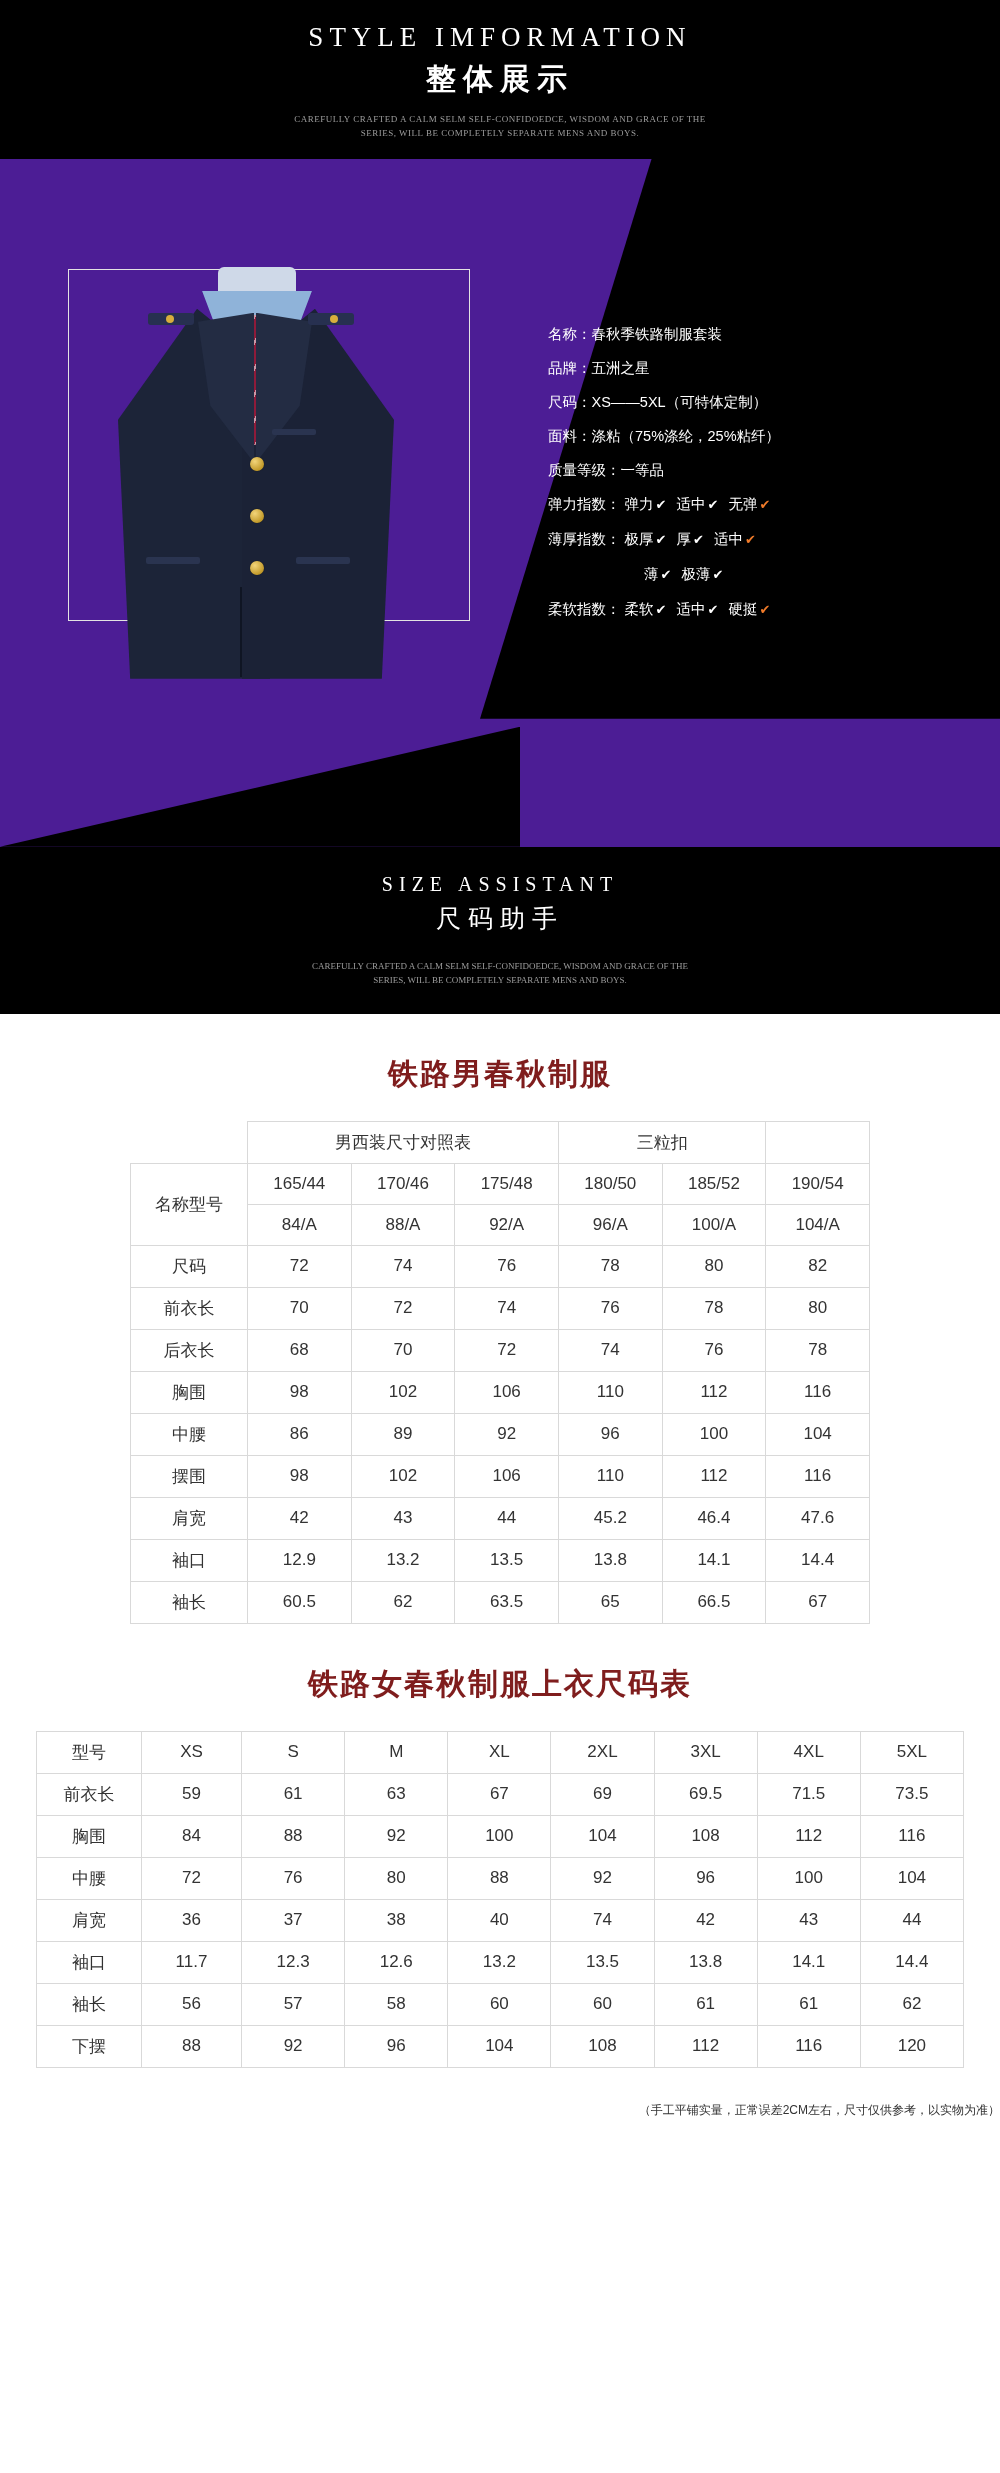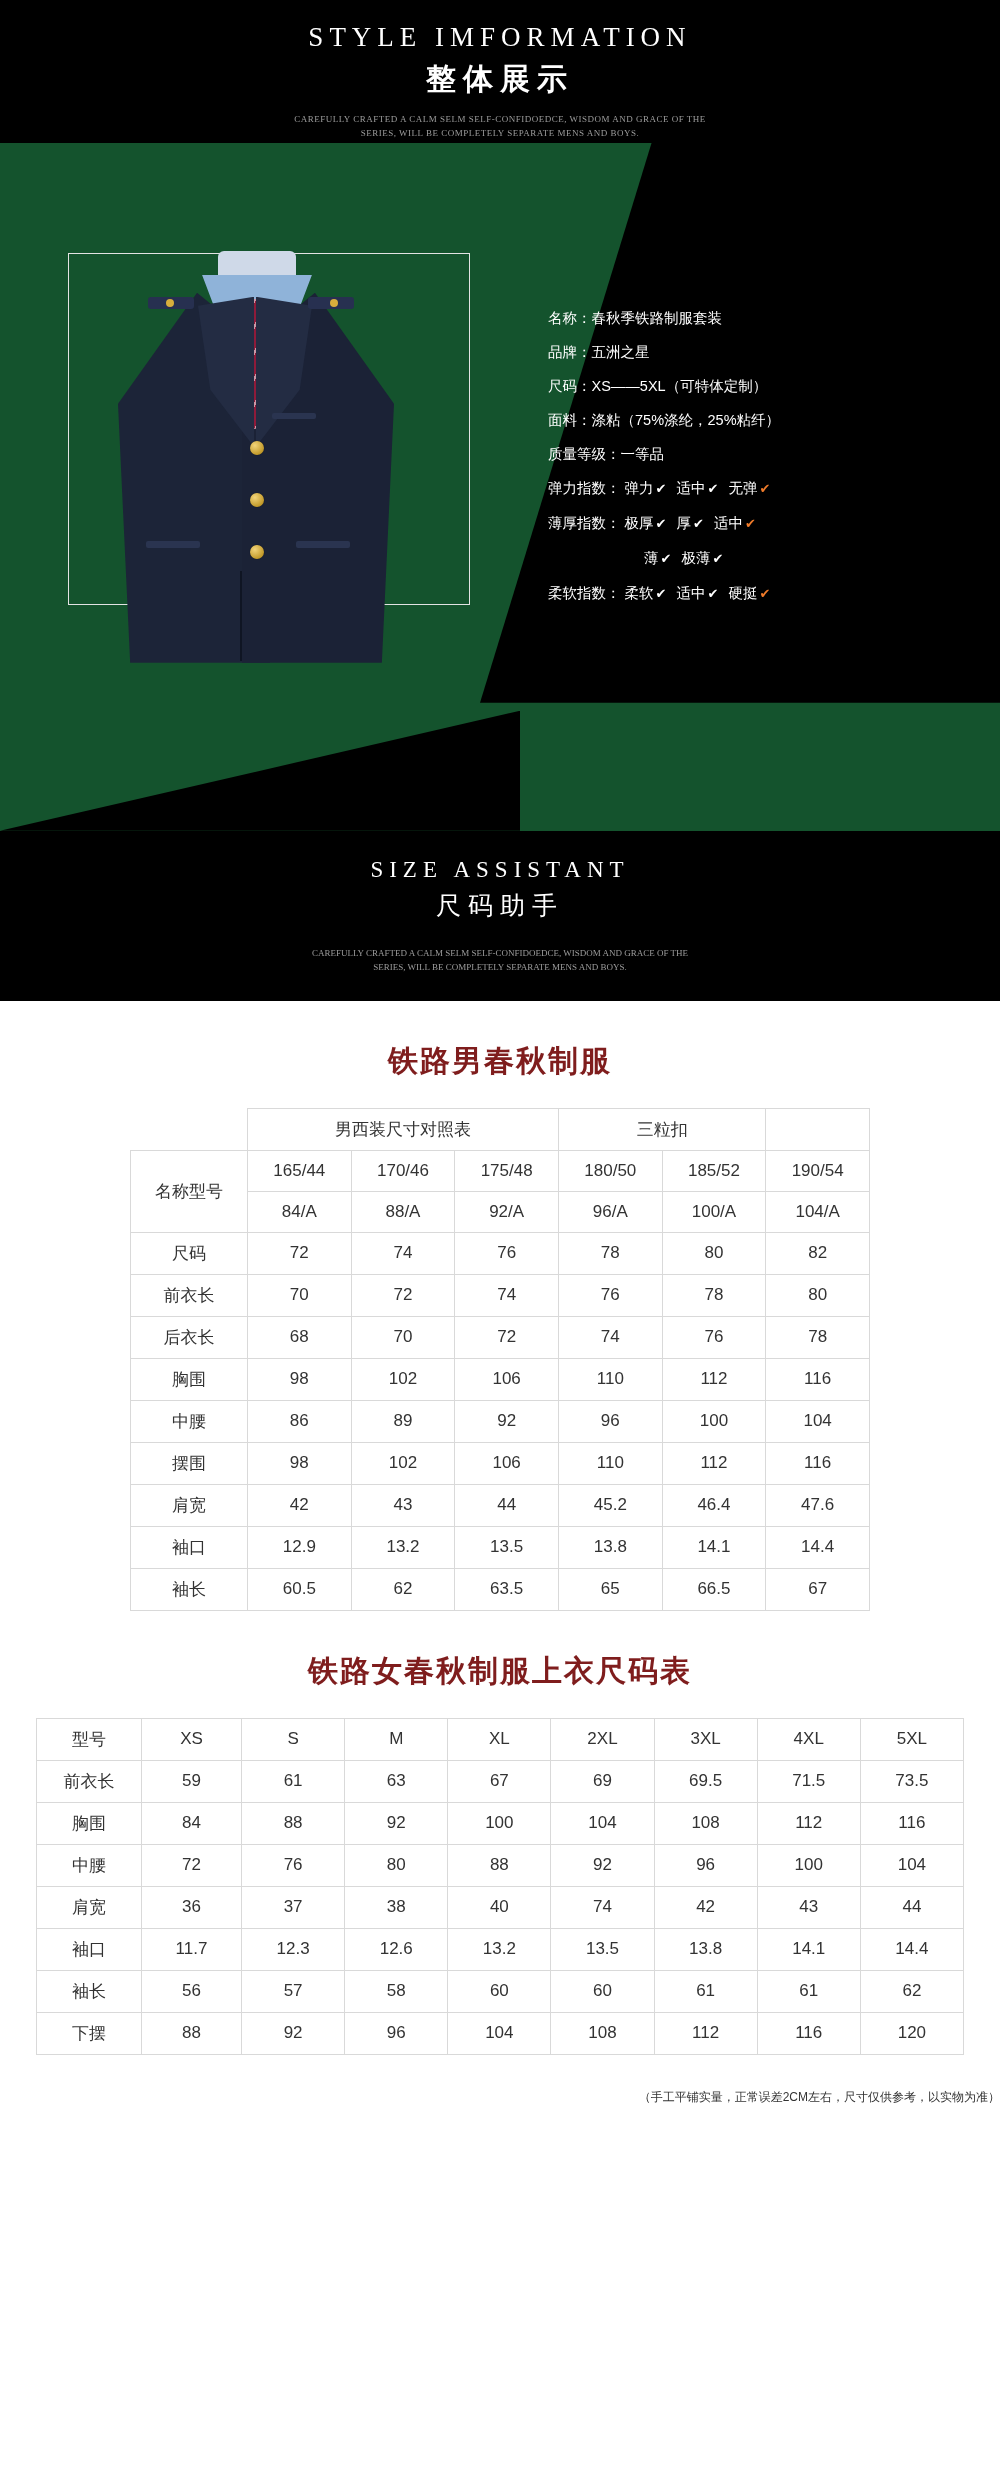--- a/index.html
+++ b/index.html
@@ -10,21 +10,21 @@
     color:#222;
     -webkit-font-smoothing:antialiased;
   }
   .page{width:1000px;margin:0 auto;position:relative;}
 
   
   .banner{
     background:#000;
     color:#fff;
     text-align:center;
-    padding:22px 0 2px 0;
+    padding:22px 0 18px 0;
     position:relative;
   }
   .banner .en{
     font-size:27px;
     letter-spacing:6px;
     font-weight:400;
     color:#ffffff;
     margin-bottom:6px;
     font-family:"Liberation Serif","DejaVu Serif",serif;
   }
@@ -41,21 +41,21 @@
     color:#9c9c9c;
     max-width:520px;
     margin:0 auto;
     font-family:"Liberation Serif","DejaVu Serif",serif;
   }
 
   
   .hero{
     position:relative;
     height:688px;
-    background:#14532d;
+    background:#4c1d95;
     overflow:hidden;
   }
   
   .hero .wedge-right{
     position:absolute;
     top:0;right:0;
     width:520px;height:560px;
     background:#000;
     clip-path:polygon(100% 0, 100% 100%, 0 100%, 33% 0);
   }
@@ -163,21 +163,21 @@
   .specs .tick{color:#f07b2a;font-size:13px;margin-left:2px;}
   .specs .tick.white{color:#ffffff;}
   .specs .indent{padding-left:96px;}
 
   
   .banner2{
     background:#000;color:#fff;text-align:center;
     padding:26px 0 26px 0;
   }
   .banner2 .en{
-    font-size:23px;letter-spacing:6px;margin-bottom:6px;
+    font-size:20px;letter-spacing:6px;margin-bottom:6px;
     font-family:"Liberation Serif","DejaVu Serif",serif;
   }
   .banner2 .cn{font-size:25px;letter-spacing:7px;font-weight:400;margin-bottom:24px;}
   .banner2 .sub{
     font-size:9px;line-height:1.6;color:#9c9c9c;max-width:520px;margin:0 auto;
     font-family:"Liberation Serif","DejaVu Serif",serif;
   }
 
   
   .section{padding:0 36px;}

